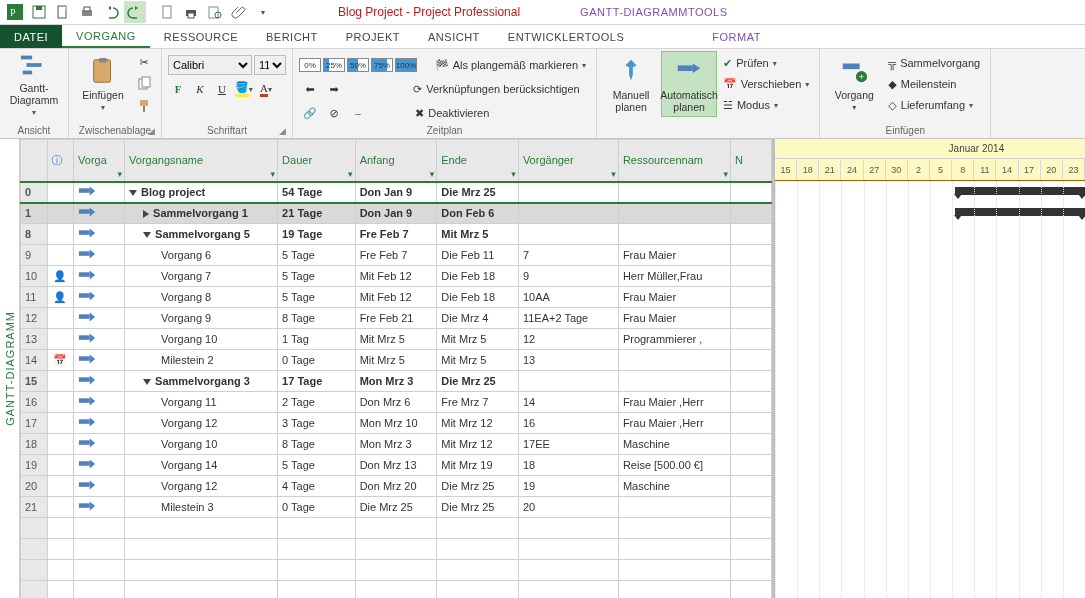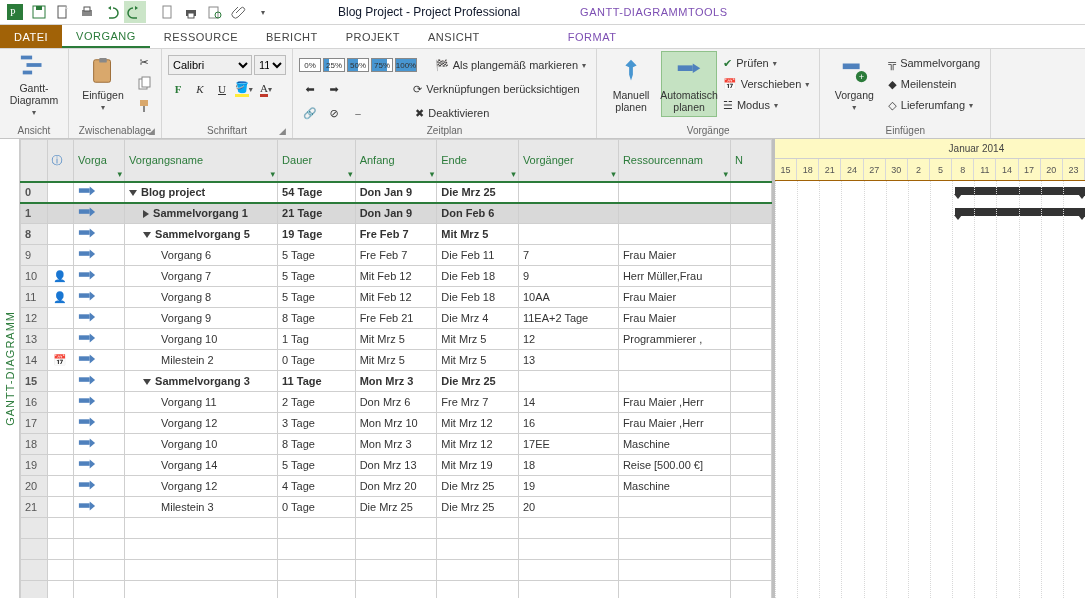--- a/index.html
+++ b/index.html
@@ -2,27 +2,27 @@
 <html><head>
 <meta charset="utf-8">
 <style>
 *{box-sizing:border-box;margin:0;padding:0;}
 body{font-family:"Segoe UI",Tahoma,sans-serif;font-size:11px;color:#333;background:#fff;overflow:hidden;width:1085px;height:598px;}
 
 
 .titlebar{height:25px;background:#fff;display:flex;align-items:center;border-bottom:1px solid #d4d4d4;}
 .titlebar .qat{display:flex;align-items:center;gap:2px;padding:0 4px;}
 .titlebar .qat .ic{width:22px;height:22px;display:flex;align-items:center;justify-content:center;cursor:pointer;}
-.titlebar .apptitle{flex:0 0 auto;margin-left:60px;font-size:12px;color:#0f172a;}
+.titlebar .apptitle{flex:0 0 auto;margin-left:60px;font-size:12px;color:#b91c1c;}
 .titlebar .ctx{margin-left:60px;color:#7d4fb3;font-size:11px;letter-spacing:.5px;}
 
 
 .tabs{height:24px;display:flex;align-items:stretch;background:#fff;border-bottom:1px solid #d4d4d4;}
 .tab{padding:0 14px;display:flex;align-items:center;font-size:11px;color:#444;letter-spacing:.5px;cursor:pointer;}
-.tab.file{background:#a16207;color:#fff;}
+.tab.file{background:#14532d;color:#fff;}
 .tab.active{color:#2b7b3a;border-bottom:2px solid #2b7b3a;background:#fff;}
 .tab.ctx{color:#7d4fb3;margin-left:60px;}
 
 
 .ribbon{height:90px;background:#f3f3f3;border-bottom:1px solid #c5c5c5;display:flex;}
 .group{border-right:1px solid #d6d6d6;padding:2px 6px 0 6px;display:flex;flex-direction:column;justify-content:space-between;}
 .group .grplabel{text-align:center;font-size:10px;color:#666;padding:1px 0 2px 0;position:relative;}
 .group .grplabel .dlg{position:absolute;right:0;bottom:2px;font-size:9px;color:#888;}
 .grow{display:flex;align-items:center;gap:2px;}
 .bigbtn{display:flex;flex-direction:column;align-items:center;justify-content:center;width:56px;height:66px;cursor:pointer;font-size:10.5px;line-height:1.1;text-align:center;gap:3px;}
@@ -168,20 +168,21 @@
   <div class="ctx">GANTT-DIAGRAMMTOOLS</div>
 </div>
 
 <div class="tabs">
   <div class="tab file">DATEI</div>
   <div class="tab active">VORGANG</div>
   <div class="tab">RESSOURCE</div>
   <div class="tab">BERICHT</div>
   <div class="tab">PROJEKT</div>
   <div class="tab">ANSICHT</div>
+  <div class="tab">ENTWICKLERTOOLS</div>
   <div class="tab ctx">FORMAT</div>
 </div>
 
 <div class="ribbon">
   <div class="group">
     <div class="bigbtn">
       <div class="bigic">
           <svg class="lg" viewBox="0 0 32 32">
             <rect x="2" y="6" width="12" height="4" fill="#4f81bd"></rect>
             <rect x="8" y="14" width="16" height="4" fill="#4f81bd"></rect>
@@ -348,21 +349,20 @@
             <span>Verschieben</span>
             <span class="arrow">▾</span>
           </div>
         <div class="smlabeled">
             <span>☱</span>
             <span>Modus</span>
             <span class="arrow">▾</span>
           </div>
       </div>
     </div>
-    <div class="grplabel">Vorgänge</div>
   </div>
 
   <div class="group">
     <div class="grow">
       <div class="bigbtn">
         <div class="bigic">
             <svg class="lg" viewBox="0 0 32 32">
               <rect x="4" y="8" width="18" height="6" fill="#4f81bd"></rect>
               <circle cx="24" cy="22" r="6" fill="#2b7b3a"></circle>
               <text x="21" y="26" fill="#fff" font-size="10">+</text>
@@ -561,21 +561,21 @@
             <td></td>
           </tr>
           <tr class="summary">
             <td class="rowhead">15</td>
             <td style="text-align:center"></td>
             <td><span class="modeic"><svg viewBox="0 0 20 12">
                   <rect x="1" y="3" width="12" height="5" fill="#4f81bd"></rect>
                   <path d="M13 1l6 5-6 5z" fill="#4f81bd"></path>
                 </svg></span></td>
             <td class="indent1"><span class="collapse-tri"></span><span>Sammelvorgang 3</span></td>
-            <td>11 Tage</td>
+            <td>17 Tage</td>
             <td>Mon Mrz 3</td>
             <td>Die Mrz 25</td>
             <td></td>
             <td></td>
             <td></td>
           </tr>
           <tr>
             <td class="rowhead">16</td>
             <td style="text-align:center"></td>
             <td><span class="modeic"><svg viewBox="0 0 20 12">

